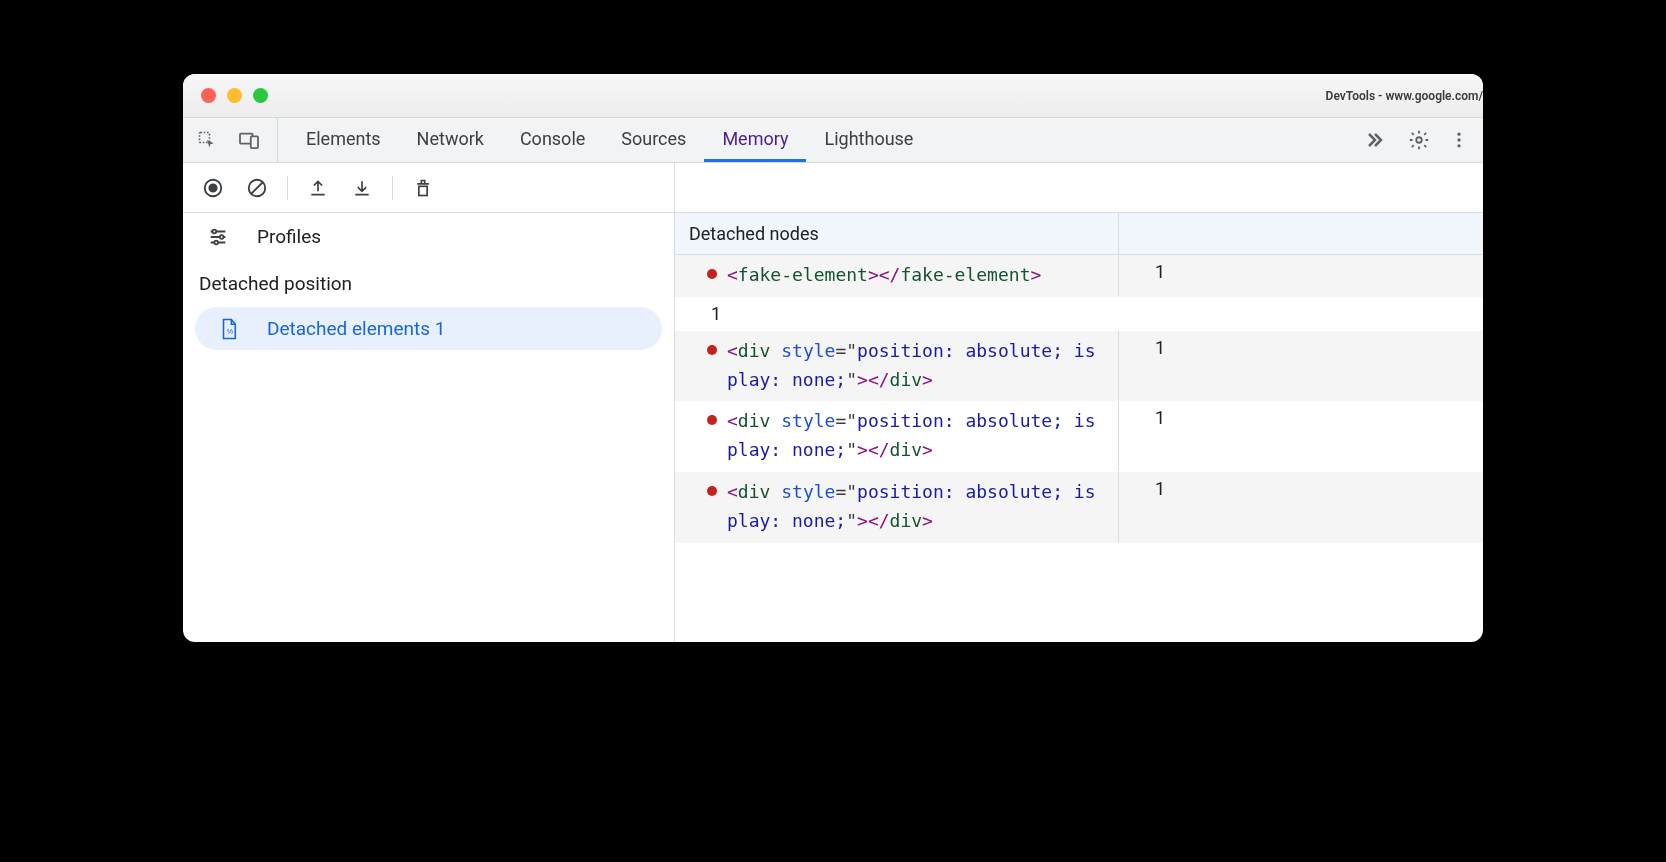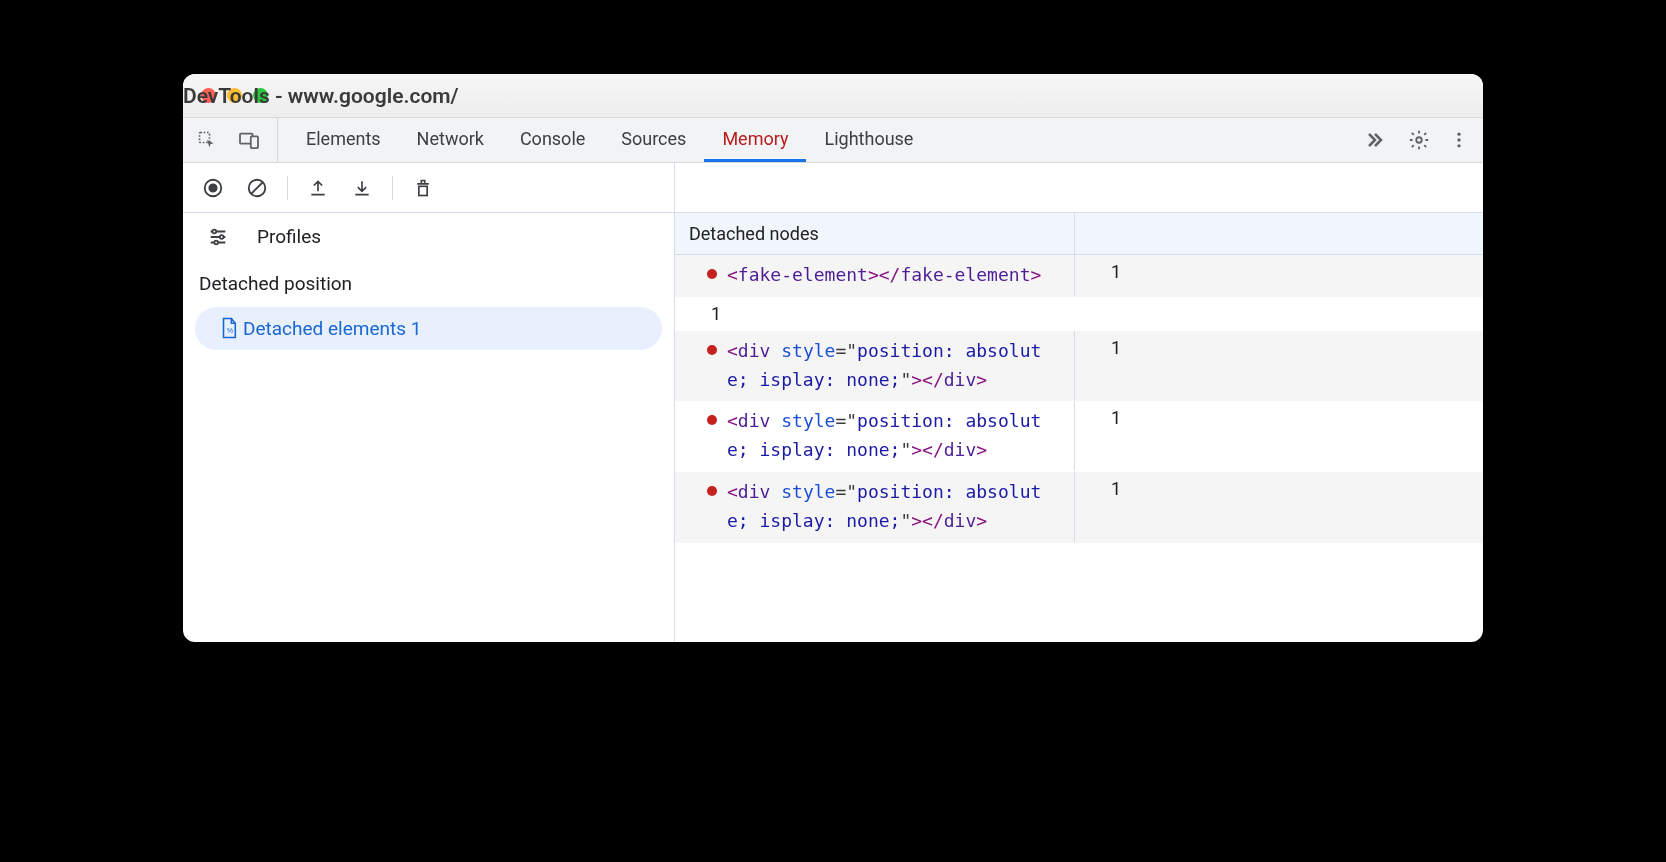--- a/index.html
+++ b/index.html
@@ -36,22 +36,22 @@
   gap: 11px;
   padding-left: 18px;
 }
 .tl { width: 15px; height: 15px; border-radius: 50%; }
 .tl.red { background: #ff5f57; }
 .tl.yellow { background: #febc2e; }
 .tl.green { background: #28c840; }
 .title {
   position: absolute;
   left: 0; right: 0;
-  text-align: left;
-  font-size: 21px;
+  text-align: right;
+  font-size: 12px;
   font-weight: 600;
   color: #3a3a3a;
   pointer-events: none;
 }
 .tabbar {
   height: 45px;
   background: #f1f3f4;
   border-bottom: 1px solid #d5d9dc;
   display: flex;
   align-items: center;
@@ -84,21 +84,21 @@
 .tab {
   padding: 0 18px;
   display: flex;
   align-items: center;
   font-size: 18px;
   color: #3c4043;
   cursor: pointer;
   border-bottom: 3px solid transparent;
 }
 .tab.active {
-  color: #b91c1c;
+  color: #4c1d95;
   border-bottom-color: #1a73e8;
 }
 .more-tabs {
   padding: 0 8px;
   display: flex;
   align-items: center;
   color: #5f6368;
   cursor: pointer;
 }
 .tabbar-right {
@@ -147,22 +147,22 @@
   font-size: 19px;
   color: #202124;
 }
 .sidebar-section-title {
   padding: 12px 16px 8px;
   font-size: 19px;
   color: #202124;
 }
 .sidebar-item {
   display: flex;
-  align-items: flex-start;
-  gap: 4px;
+  align-items: flex-end;
+  gap: 28px;
   padding: 10px 24px;
   margin: 4px 12px;
   border-radius: 999px;
   font-size: 19px;
   cursor: pointer;
 }
 .sidebar-item.selected {
   background: #e8f0fe;
   color: #1967d2;
 }
@@ -175,21 +175,21 @@
 .table-header {
   display: flex;
   background: #f1f6fc;
   border-bottom: 1px solid #d5dee8;
   font-size: 18px;
   color: #202124;
 }
 .th {
   padding: 10px 14px;
 }
-.col-node { width: 400px; border-right: 1px solid #d5dee8; }
+.col-node { width: 444px; border-right: 1px solid #d5dee8; }
 .col-count { flex: 1; }
 .table-body {
   flex: 1;
   overflow: auto;
 }
 .row {
   display: flex;
   border-bottom: 1px solid transparent;
   font-size: 18px;
 }
@@ -211,21 +211,21 @@
   border-radius: 50%;
   flex-shrink: 0;
   margin-top: 8px;
   margin-left: 18px;
 }
 .node-code {
   line-height: 1.6;
   word-break: break-all;
 }
 .tag-bracket { color: #881280; }
-.tag-name { color: #4c1d95; }
+.tag-name { color: #14532d; }
 .attr-name { color: #1d4ed8; }
 .attr-eq { color: #3b3b3b; }
 .attr-value { color: #1a1aa6; }
 .td.col-count {
   color: #202124;
   padding-left: 36px;
 }
 svg { display: block; }
 </style>
 </head>

